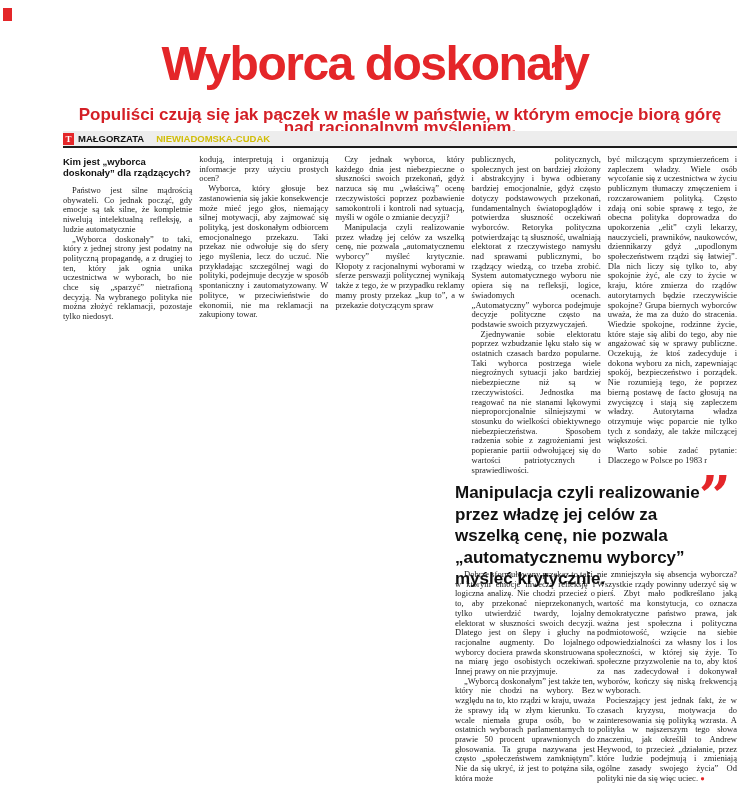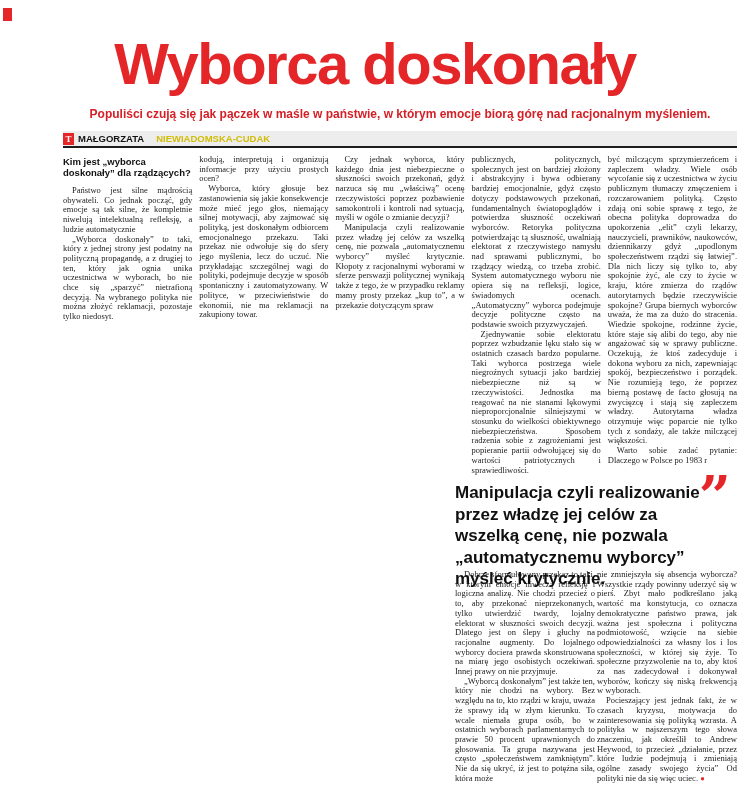--- a/index.html
+++ b/index.html
@@ -4,27 +4,27 @@
 <style>
   html,body{margin:0;padding:0;background:#fff;}
   #page{
     position:relative;width:750px;height:811px;background:#ffffff;
     overflow:hidden;font-family:"Liberation Serif",serif;color:#1c1c1c;
   }
   .corner-mark{position:absolute;left:3px;top:8px;width:9px;height:13px;background:#e42629;}
   .headline{
     position:absolute;left:38px;top:33px;width:674px;margin:0;
     font-family:"Liberation Sans",sans-serif;font-weight:bold;
-    font-size:58px;line-height:62px;letter-spacing:-1.5px;
+    font-size:48px;line-height:62px;letter-spacing:-1.5px;
     text-align:center;color:#e42629;white-space:nowrap;
   }
   .dek{
     position:absolute;left:63px;top:108px;width:674px;margin:0;
     font-family:"Liberation Sans",sans-serif;font-weight:bold;
-    font-size:12px;line-height:13px;text-align:center;color:#d41f26;
+    font-size:17px;line-height:13px;text-align:center;color:#d41f26;
   }
   .byline-bar{
     position:absolute;left:63px;top:131px;width:674px;height:15px;
     background:#ededed;border-bottom:2px solid #1d1d1d;
     display:flex;align-items:center;
     font-family:"Liberation Sans",sans-serif;font-weight:bold;font-size:9.5px;
   }
   .pub-logo{
     display:inline-flex;align-items:center;justify-content:center;
     width:11px;height:12px;margin-right:4px;background:#e42629;color:#fff;

